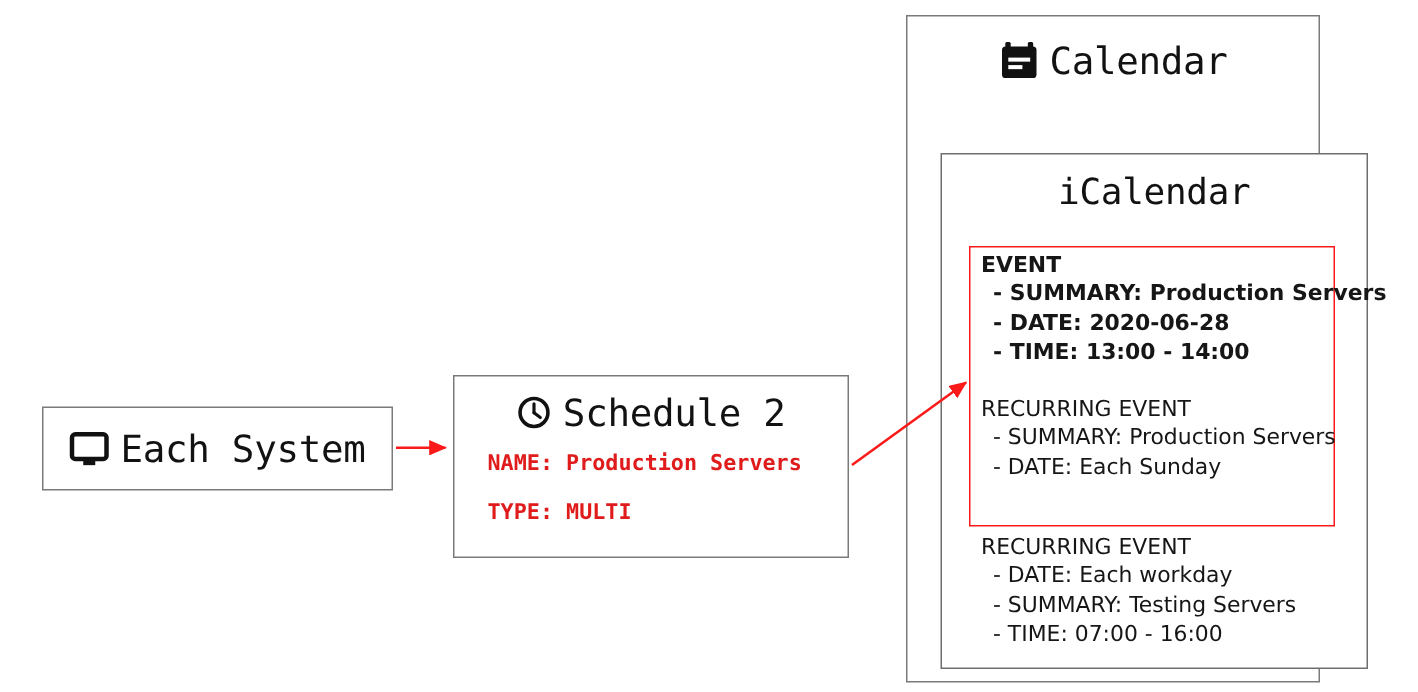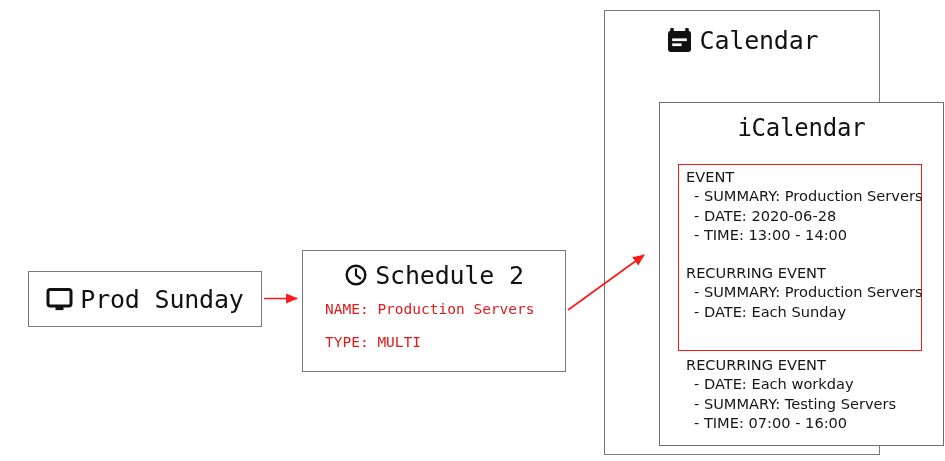--- a/index.html
+++ b/index.html
@@ -16,21 +16,21 @@
   .node-title{
     display:flex;align-items:center;justify-content:center;gap:7px;
     font-family:"DejaVu Sans Mono","Liberation Mono",monospace;
     font-size:25px;color:#121212;letter-spacing:-0.2px;white-space:nowrap;
   }
   .node-title.sm{font-size:24px;}
 
   
   .attr{
     font-family:"DejaVu Sans Mono","Liberation Mono",monospace;
-    font-size:14.5px;color:#e01b1b;white-space:nowrap;letter-spacing:0px;
+    font-size:14.5px;color:#e01b1b;white-space:nowrap;letter-spacing:0px;font-weight:bold;
   }
   .label-line{
     font-family:"DejaVu Sans Mono","Liberation Mono",monospace;
     font-size:14.5px;color:#1a1a1a;white-space:nowrap;text-align:center;
   }
 
   
   .evt{
     font-family:"DejaVu Sans","Liberation Sans",sans-serif;
     font-size:14.6px;line-height:19.3px;color:#161616;white-space:nowrap;
@@ -49,21 +49,21 @@
 <div class="stage">
 
   <div class="box" style="left:28px;top:271px;width:234px;height:56px;">
     <div class="node-title" style="position:absolute;left:0;top:0;width:100%;height:100%;">
       <span class="icon">
         <svg width="27" height="25" viewBox="0 0 27 25">
           <rect x="2" y="2.5" width="23" height="16.5" rx="2.2" ry="2.2" fill="none" stroke="#111" stroke-width="3"></rect>
           <rect x="9.5" y="19.5" width="8" height="3.6" fill="#111"></rect>
         </svg>
       </span>
-      <span>Prod Sunday</span>
+      <span>Each System</span>
     </div>
   </div>
 
   <div class="box" style="left:302px;top:250px;width:264px;height:122px;padding-left:20px;">
     <div class="node-title" style="position:absolute;left:0;top:8px;width:100%;height:32px;">
       <span class="icon">
         <svg width="24" height="24" viewBox="0 0 24 24">
           <circle cx="12" cy="12" r="9.3" fill="none" stroke="#111" stroke-width="2.4"></circle>
           <line x1="12" y1="6.2" x2="12" y2="12.2" stroke="#111" stroke-width="2.1" stroke-linecap="round"></line>
           <line x1="12" y1="12.2" x2="16.2" y2="15.4" stroke="#111" stroke-width="2.1" stroke-linecap="round"></line>
@@ -84,29 +84,29 @@
           <rect x="19.2" y="1" width="3.6" height="5" rx="1" fill="#111"></rect>
           <rect x="2" y="4" width="23" height="21" rx="2.4" fill="#111"></rect>
           <rect x="6.2" y="11.4" width="14.6" height="2.7" fill="#fff"></rect>
           <rect x="6.2" y="16.4" width="9.4" height="2.7" fill="#fff"></rect>
         </svg>
       </span>
       <span>Calendar</span>
     </div>
 
 
-    <div class="box box-dark" style="left:22px;top:91px;width:285px;height:344px;margin-left:32px;">
+    <div class="box box-dark" style="left:22px;top:91px;width:285px;height:344px;">
 
       <div class="node-title sm" style="position:absolute;left:0;top:9px;width:100%;height:32px;">
         <span>iCalendar</span>
       </div>
 
       <div class="redbox" style="left:18px;top:61px;width:244px;height:187px;"></div>
 
-      <div class="evt" style="position:absolute;left:26px;top:64px;">
+      <div class="evt" style="position:absolute;left:26px;top:64px;font-weight:bold;">
         <div>EVENT</div>
         <div class="indent">- SUMMARY: Production Servers</div>
         <div class="indent">- DATE: 2020-06-28</div>
         <div class="indent">- TIME: 13:00 - 14:00</div>
       </div>
 
       <div class="evt" style="position:absolute;left:26px;top:160px;">
         <div>RECURRING EVENT</div>
         <div class="indent">- SUMMARY: Production Servers</div>
         <div class="indent">- DATE: Each Sunday</div>

